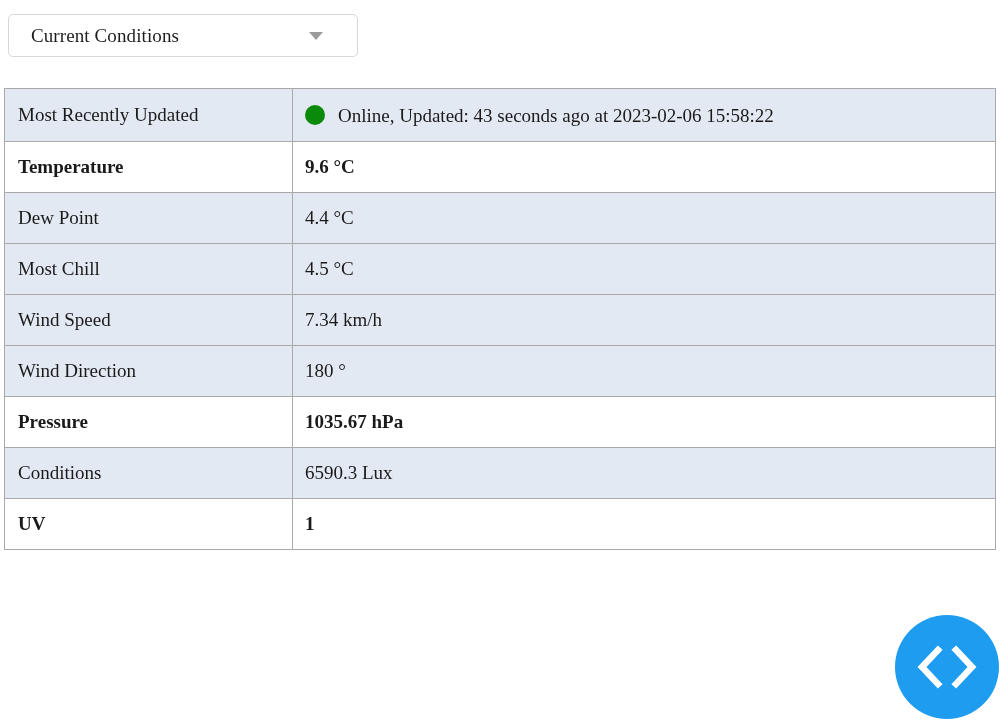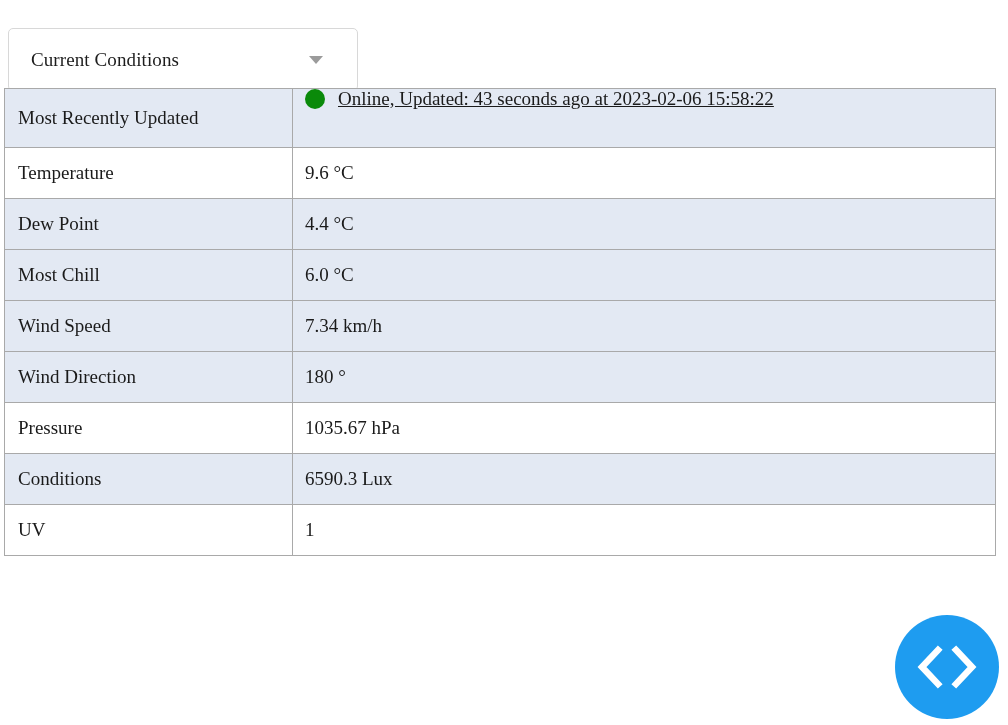--- a/index.html
+++ b/index.html
@@ -14,22 +14,21 @@
     font-family: "Liberation Serif", "DejaVu Serif", serif;
     overflow: hidden;
   }
 
   
   #dropdown-wrap {
     position: absolute;
     left: 8px;
     top: 14px;
     width: 350px;
-    height: 63px;
-    margin-top: 14px;
+    height: 43px;
   }
   .select-box {
     box-sizing: border-box;
     width: 100%;
     height: 100%;
     border: 1px solid #d8d8d8;
     border-radius: 5px;
     background: #ffffff;
     display: flex;
     align-items: center;
@@ -70,28 +69,28 @@
     font-size: 19px;
     color: #1a1a1a;
     vertical-align: middle;
     white-space: nowrap;
     overflow: hidden;
   }
   #conditions-table col.c-label { width: 288px; }
   #conditions-table col.c-value { width: 703px; }
 
   tr.row-alt td { background: #e3e9f3; }
-  tr.row-plain td { background: #ffffff; }
+  tr.row-plain td { background: #ffffff; font-weight: bold; }
 
   .value-cell { padding-left: 12px !important; }
 
   .status-cell {
     display: flex;
-    height: 58px;
-    text-decoration: underline;
+    align-items: center;
+    height: 52px;
   }
   .status-dot {
     flex: 0 0 auto;
     width: 20px;
     height: 20px;
     border-radius: 50%;
     background: #0a8a0a;
     margin-right: 13px;
   }
   .status-text {
@@ -145,21 +144,21 @@
       <tr class="row-plain">
         <td>Temperature</td>
         <td class="value-cell">9.6 °C</td>
       </tr>
       <tr class="row-alt">
         <td>Dew Point</td>
         <td class="value-cell">4.4 °C</td>
       </tr>
       <tr class="row-alt">
         <td>Most Chill</td>
-        <td class="value-cell">6.0 °C</td>
+        <td class="value-cell">4.5 °C</td>
       </tr>
       <tr class="row-alt">
         <td>Wind Speed</td>
         <td class="value-cell">7.34 km/h</td>
       </tr>
       <tr class="row-alt">
         <td>Wind Direction</td>
         <td class="value-cell">180 °</td>
       </tr>
       <tr class="row-plain">

